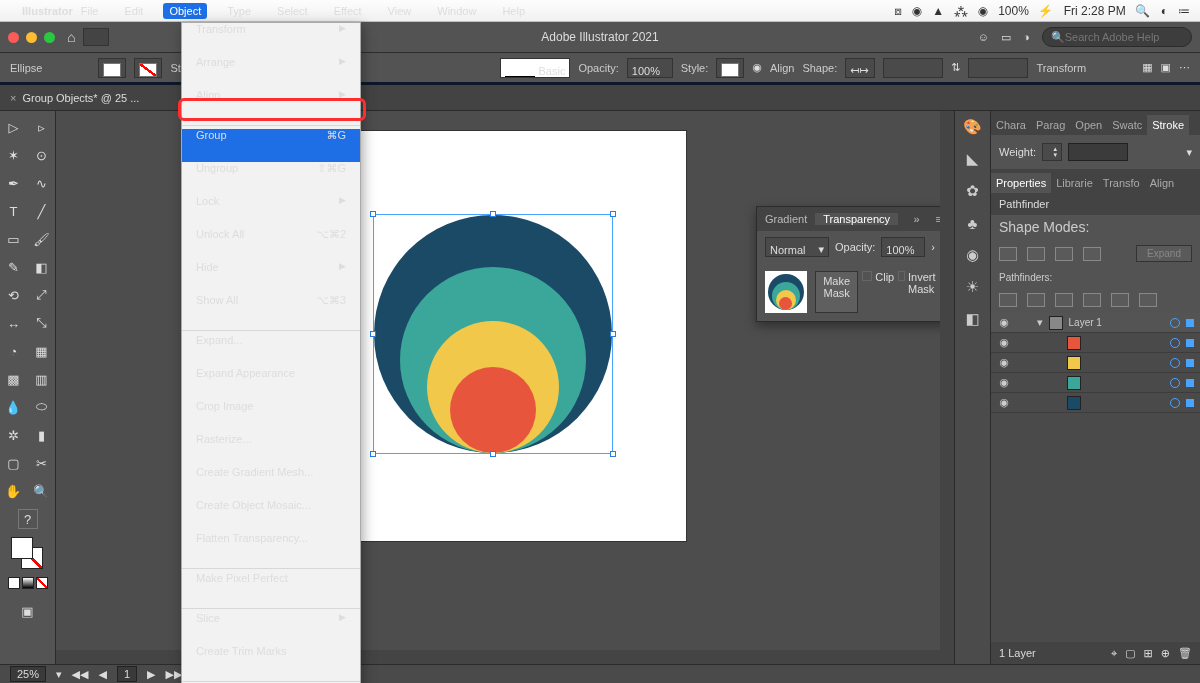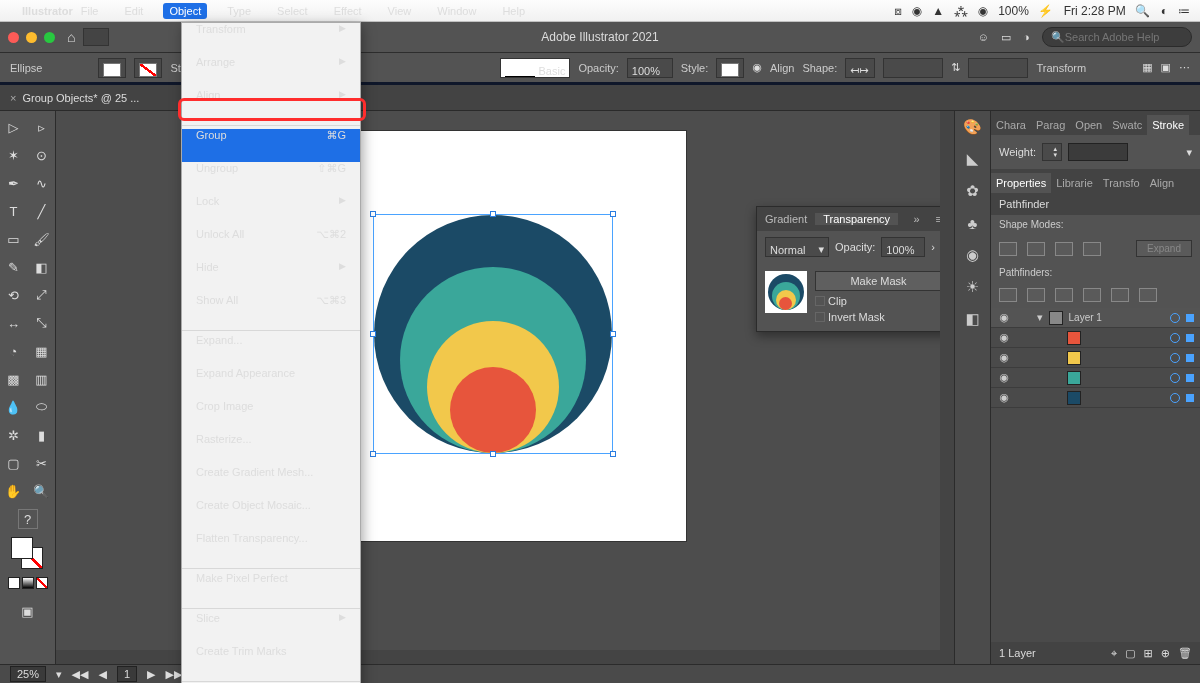--- a/index.html
+++ b/index.html
@@ -51,23 +51,23 @@
 .circle{position:absolute;border-radius:50%}
 
 .float-panel{position:absolute;left:700px;top:95px;width:195px;background:#535353;border:1px solid #2b2b2b;box-shadow:0 4px 10px rgba(0,0,0,.4)}
 .float-panel .tabs{display:flex;background:#434343;height:24px;align-items:center}
 .float-panel .tab{padding:0 8px;color:#bbb}
 .float-panel .tab.active{background:#535353;color:#fff}
 .float-panel .body{padding:8px;display:flex;gap:8px}
 .float-panel .thumb{width:42px;height:42px;background:#fff;display:flex;align-items:center;justify-content:center}
 .mini-circ{position:relative;width:36px;height:36px}
 .mini-circ span{position:absolute;border-radius:50%}
-.mask-col{flex:1;display:flex;flex-direction:column;gap:4px;font-size:10px}
+.mask-col{flex:1;display:flex;flex-direction:row;gap:4px;font-size:10px}
 .mask-btn{background:#5f5f5f;border:1px solid #333;text-align:center;padding:3px;color:#ddd}
-.chk{color:#777;display:flex;gap:3px;align-items:center}
+.chk{color:#777;display:flex;gap:3px;}
 .chk .box{width:10px;height:10px;border:1px solid #666}
 
 .right-dock{width:36px;background:#4b4b4b;border-left:1px solid #2b2b2b;display:flex;flex-direction:column;align-items:center;padding-top:6px;gap:12px}
 .right-dock .ic{width:20px;height:20px;color:#ccc;display:flex;align-items:center;justify-content:center;font-size:15px}
 
 .right-panels{width:210px;background:#535353;border-left:1px solid #2b2b2b;display:flex;flex-direction:column}
 .rp-tabs{display:flex;background:#434343;height:24px;align-items:flex-end;font-size:10px}
 .rp-tab{padding:4px 5px;color:#aaa;white-space:nowrap;overflow:hidden}
 .rp-tab.active{background:#535353;color:#fff}
 .rp-body{padding:8px;display:flex;gap:6px;align-items:center;color:#ccc;font-size:10px}
@@ -321,21 +321,21 @@
       <div class="stroke-drop"></div>
       <span style="margin-left:auto">▾</span>
     </div>
     <div class="rp-tabs" id="prop-tabs">
         <div class="rp-tab active">Properties</div>
         <div class="rp-tab">Librarie</div>
         <div class="rp-tab">Transfo</div>
         <div class="rp-tab">Align</div>
       </div>
     <div class="section-title">Pathfinder</div>
-    <div style="padding:4px 8px;color:#ccc;font-size:10px">Shape Modes:</div>
+    <div style="padding:4px 8px;color:#ccc;font-size:14px">Shape Modes:</div>
     <div class="pf-row">
       <div class="pf-ic"></div>
       <div class="pf-ic"></div>
       <div class="pf-ic"></div>
       <div class="pf-ic"></div>
       <div class="expand-btn">Expand</div>
     </div>
     <div style="padding:4px 8px;color:#ccc;font-size:10px">Pathfinders:</div>
     <div class="pf-row">
       <div class="pf-ic"></div>

